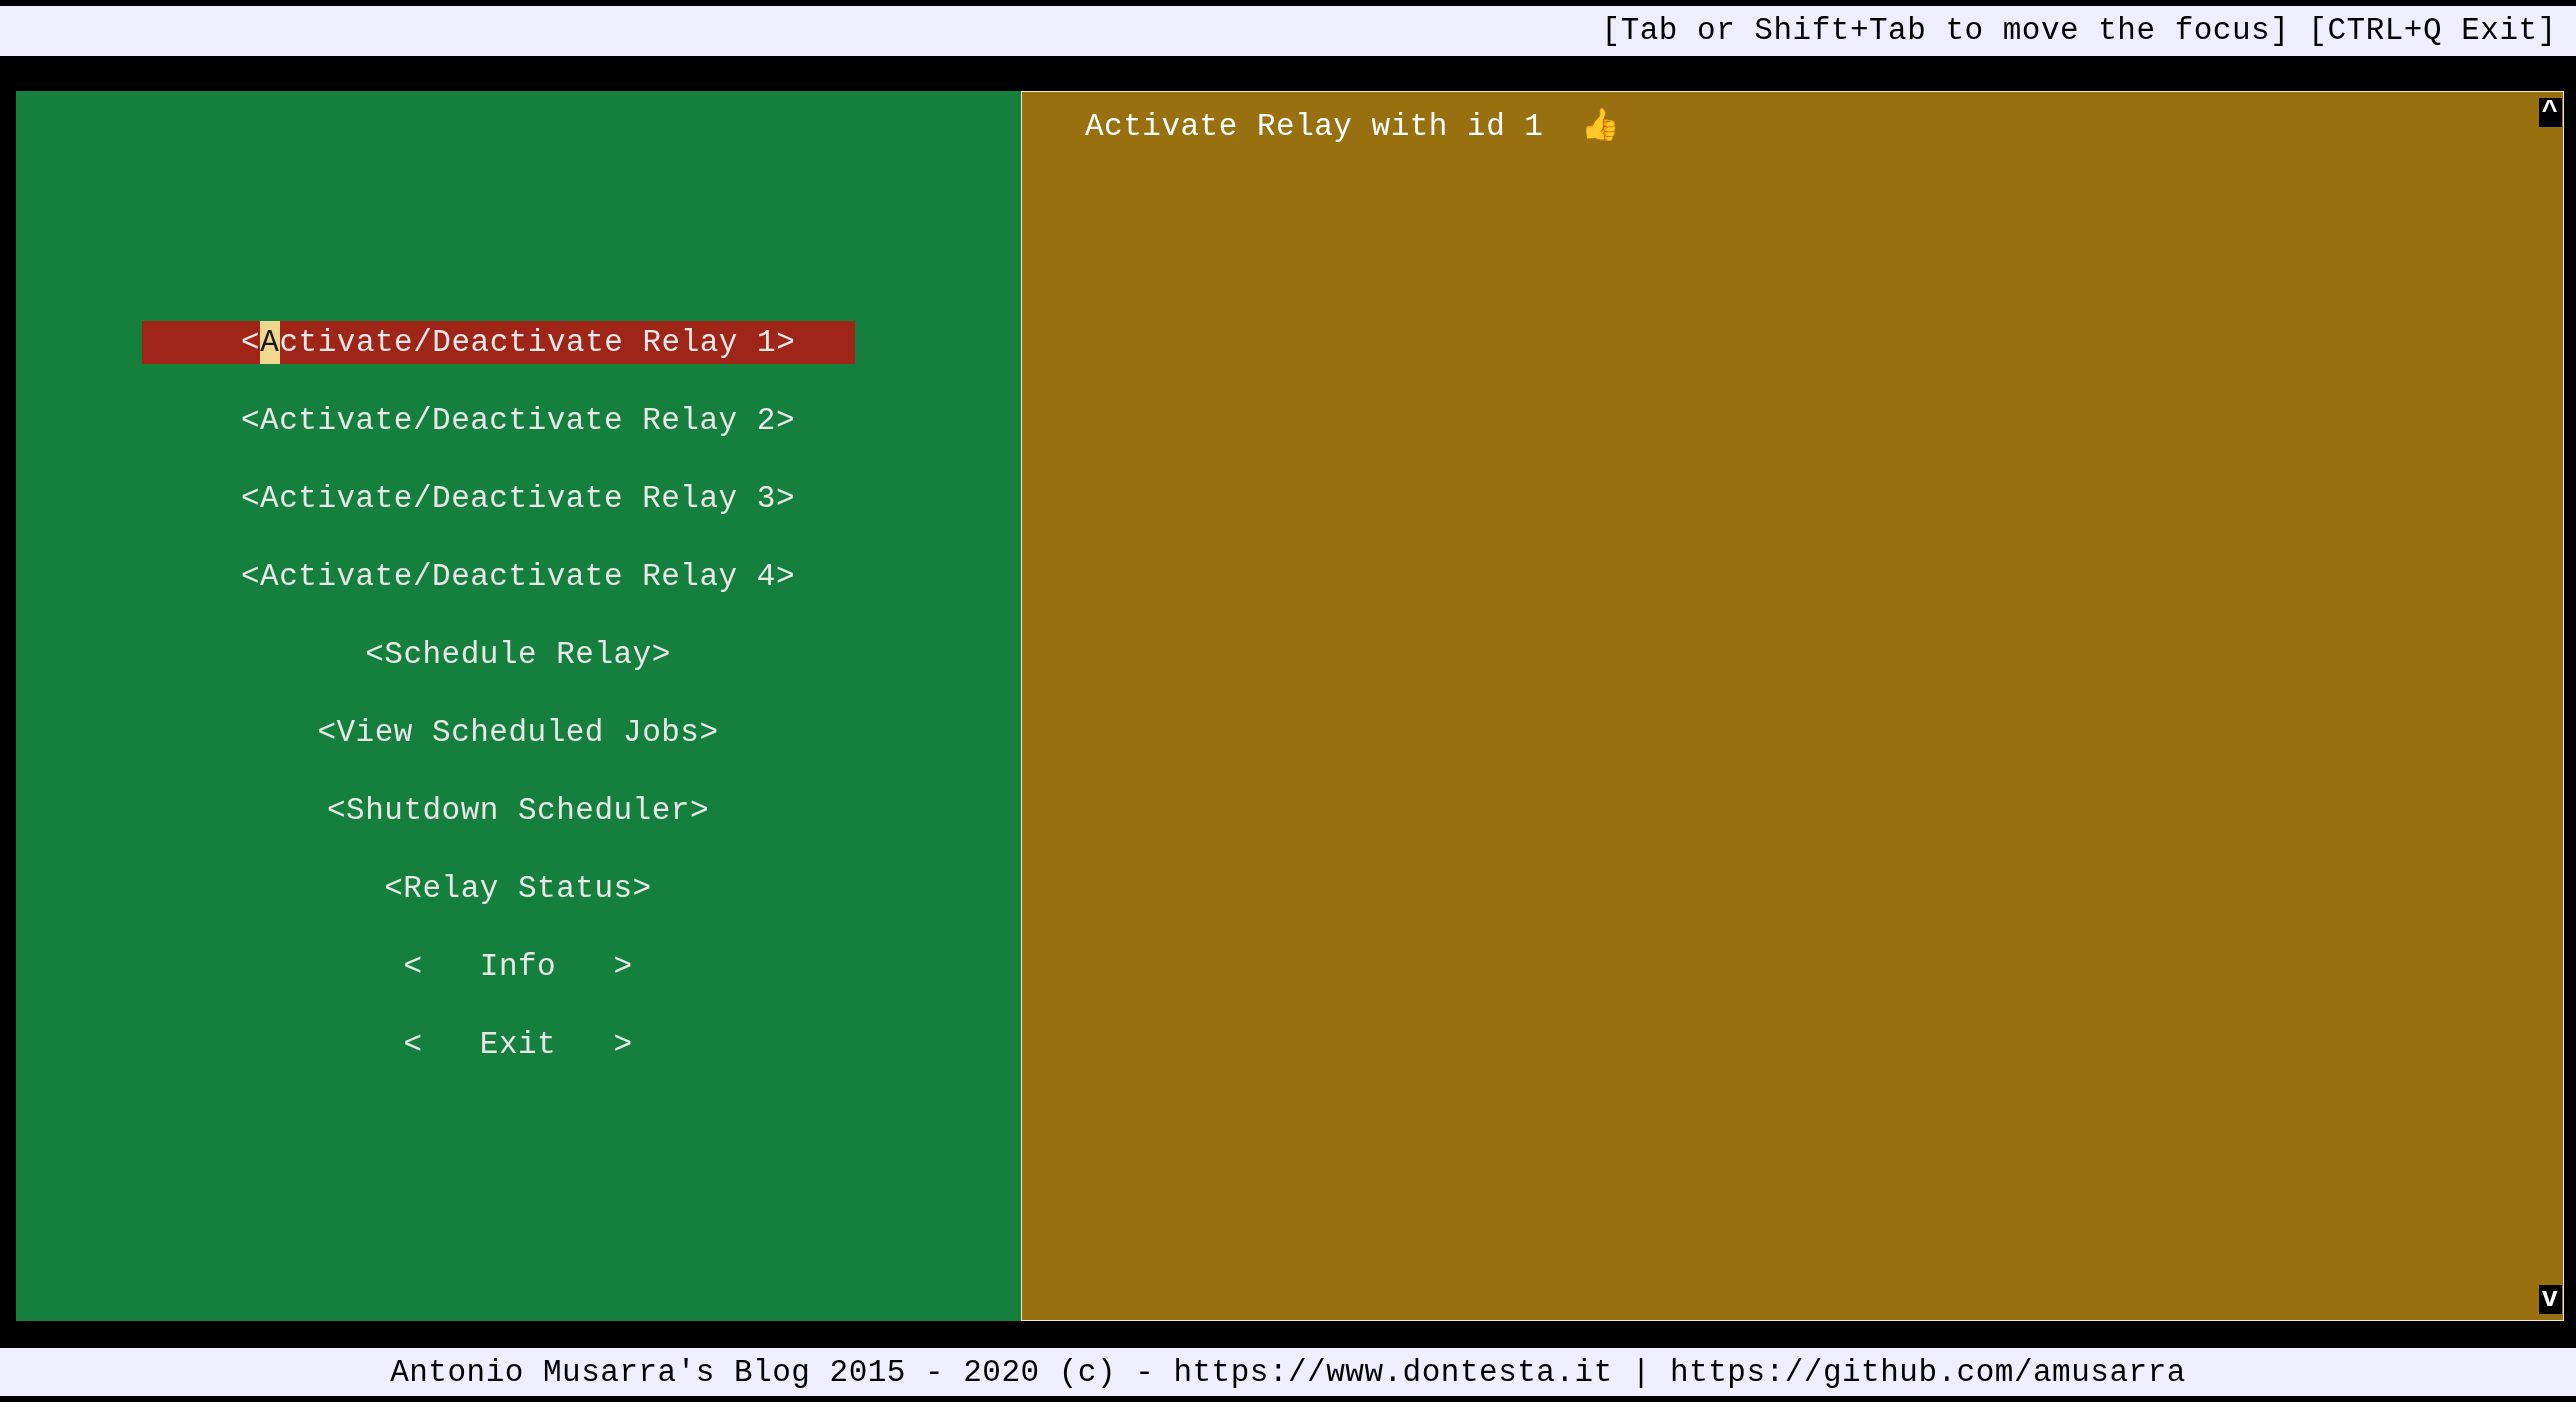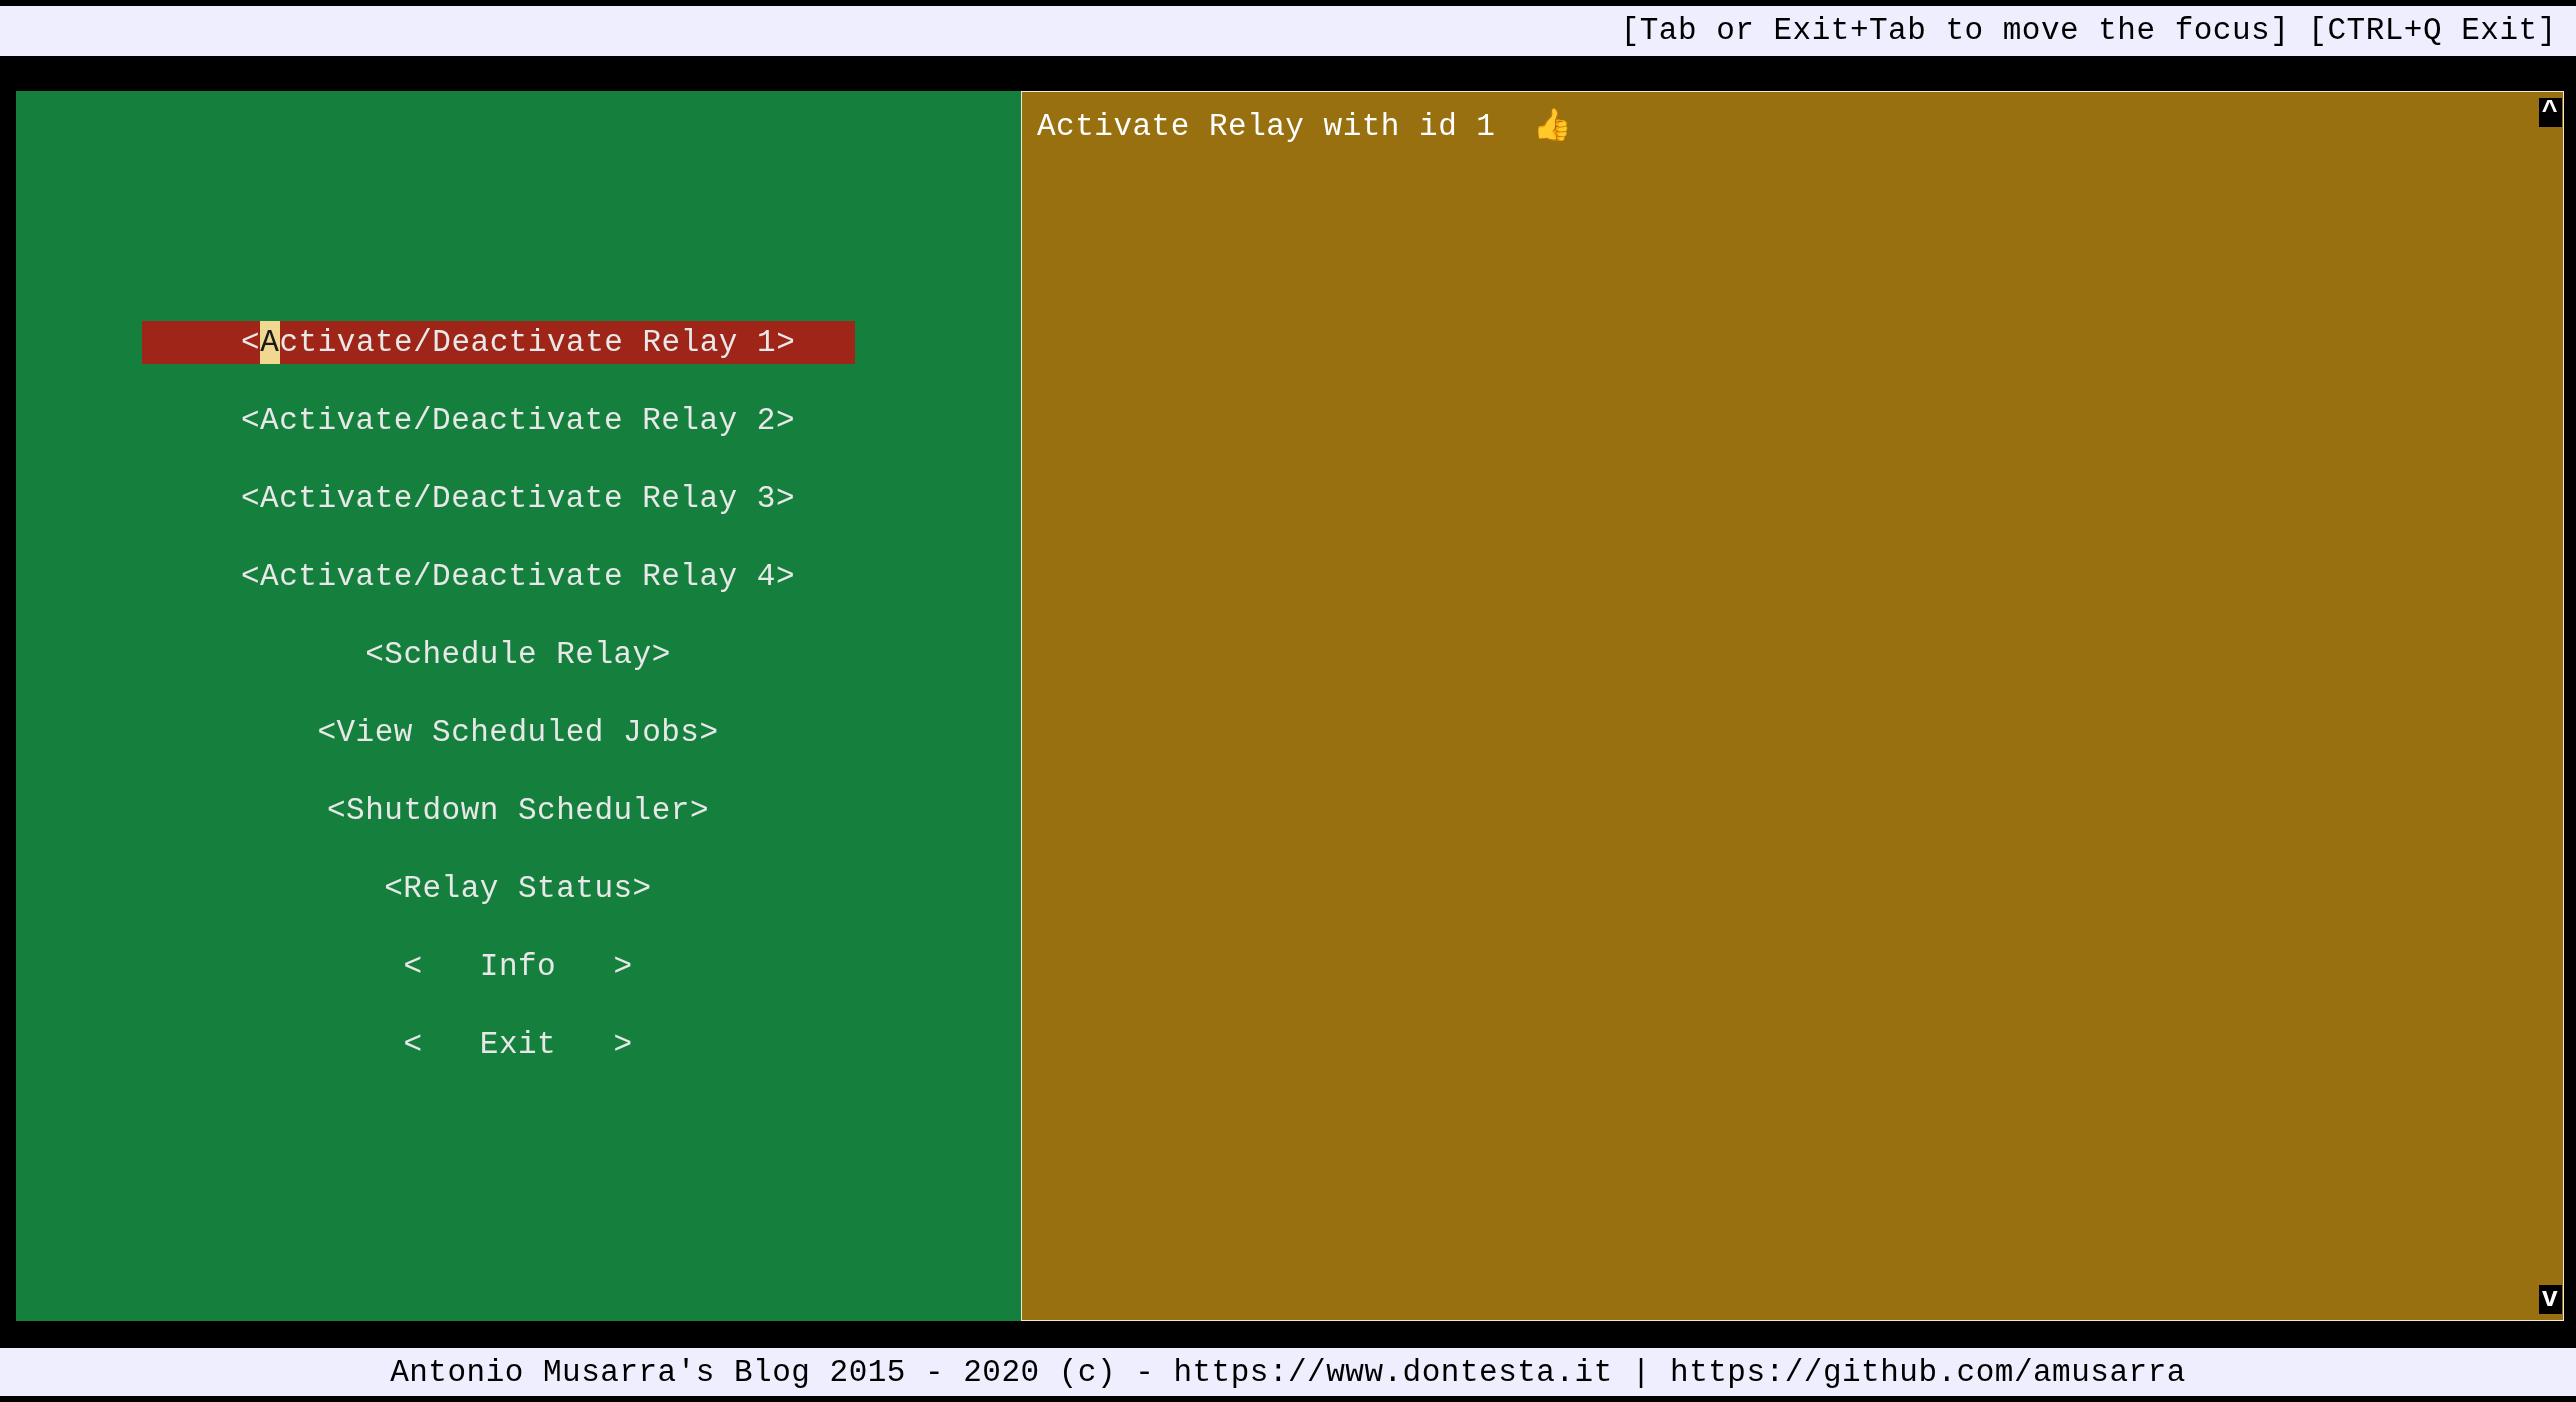--- a/index.html
+++ b/index.html
@@ -76,20 +76,21 @@
     background: #99700f;
     border: 1.9px solid #f0e8d8;
     flex: 1;
     height: 100%;
     position: relative;
   }
   .output-text {
     color: #fff;
     padding: 13.5px 15.5px;
     white-space: pre;
+    margin-left: 48px;
   }
   .scroll-up, .scroll-down {
     position: absolute;
     right: 1.9px;
     width: 23px;
     height: 29px;
     background: #000;
     color: #fff;
     text-align: center;
     line-height: 29px;
@@ -109,21 +110,21 @@
     display: flex;
     align-items: center;
     justify-content: center;
     font-weight: 500;
   }
 </style>
 </head>
 <body>
 
 <div class="topbar">
-  <span>[Tab or Exit+Tab to move the focus] [CTRL+Q Exit]</span>
+  <span>[Tab or Shift+Tab to move the focus] [CTRL+Q Exit]</span>
 </div>
 
 <div class="main">
   <div class="left-pane">
     <div class="menu" id="menu-container">
         <div class="menu-item selected"><span class="sel-wrap"><span class="sel-text">&lt;<span class="hotkey">A</span>ctivate/Deactivate Relay 1&gt;</span></span></div>
         <div class="menu-item"><span>&lt;Activate/Deactivate Relay 2&gt;</span></div>
         <div class="menu-item"><span>&lt;Activate/Deactivate Relay 3&gt;</span></div>
         <div class="menu-item"><span>&lt;Activate/Deactivate Relay 4&gt;</span></div>
         <div class="menu-item"><span>&lt;Schedule Relay&gt;</span></div>

